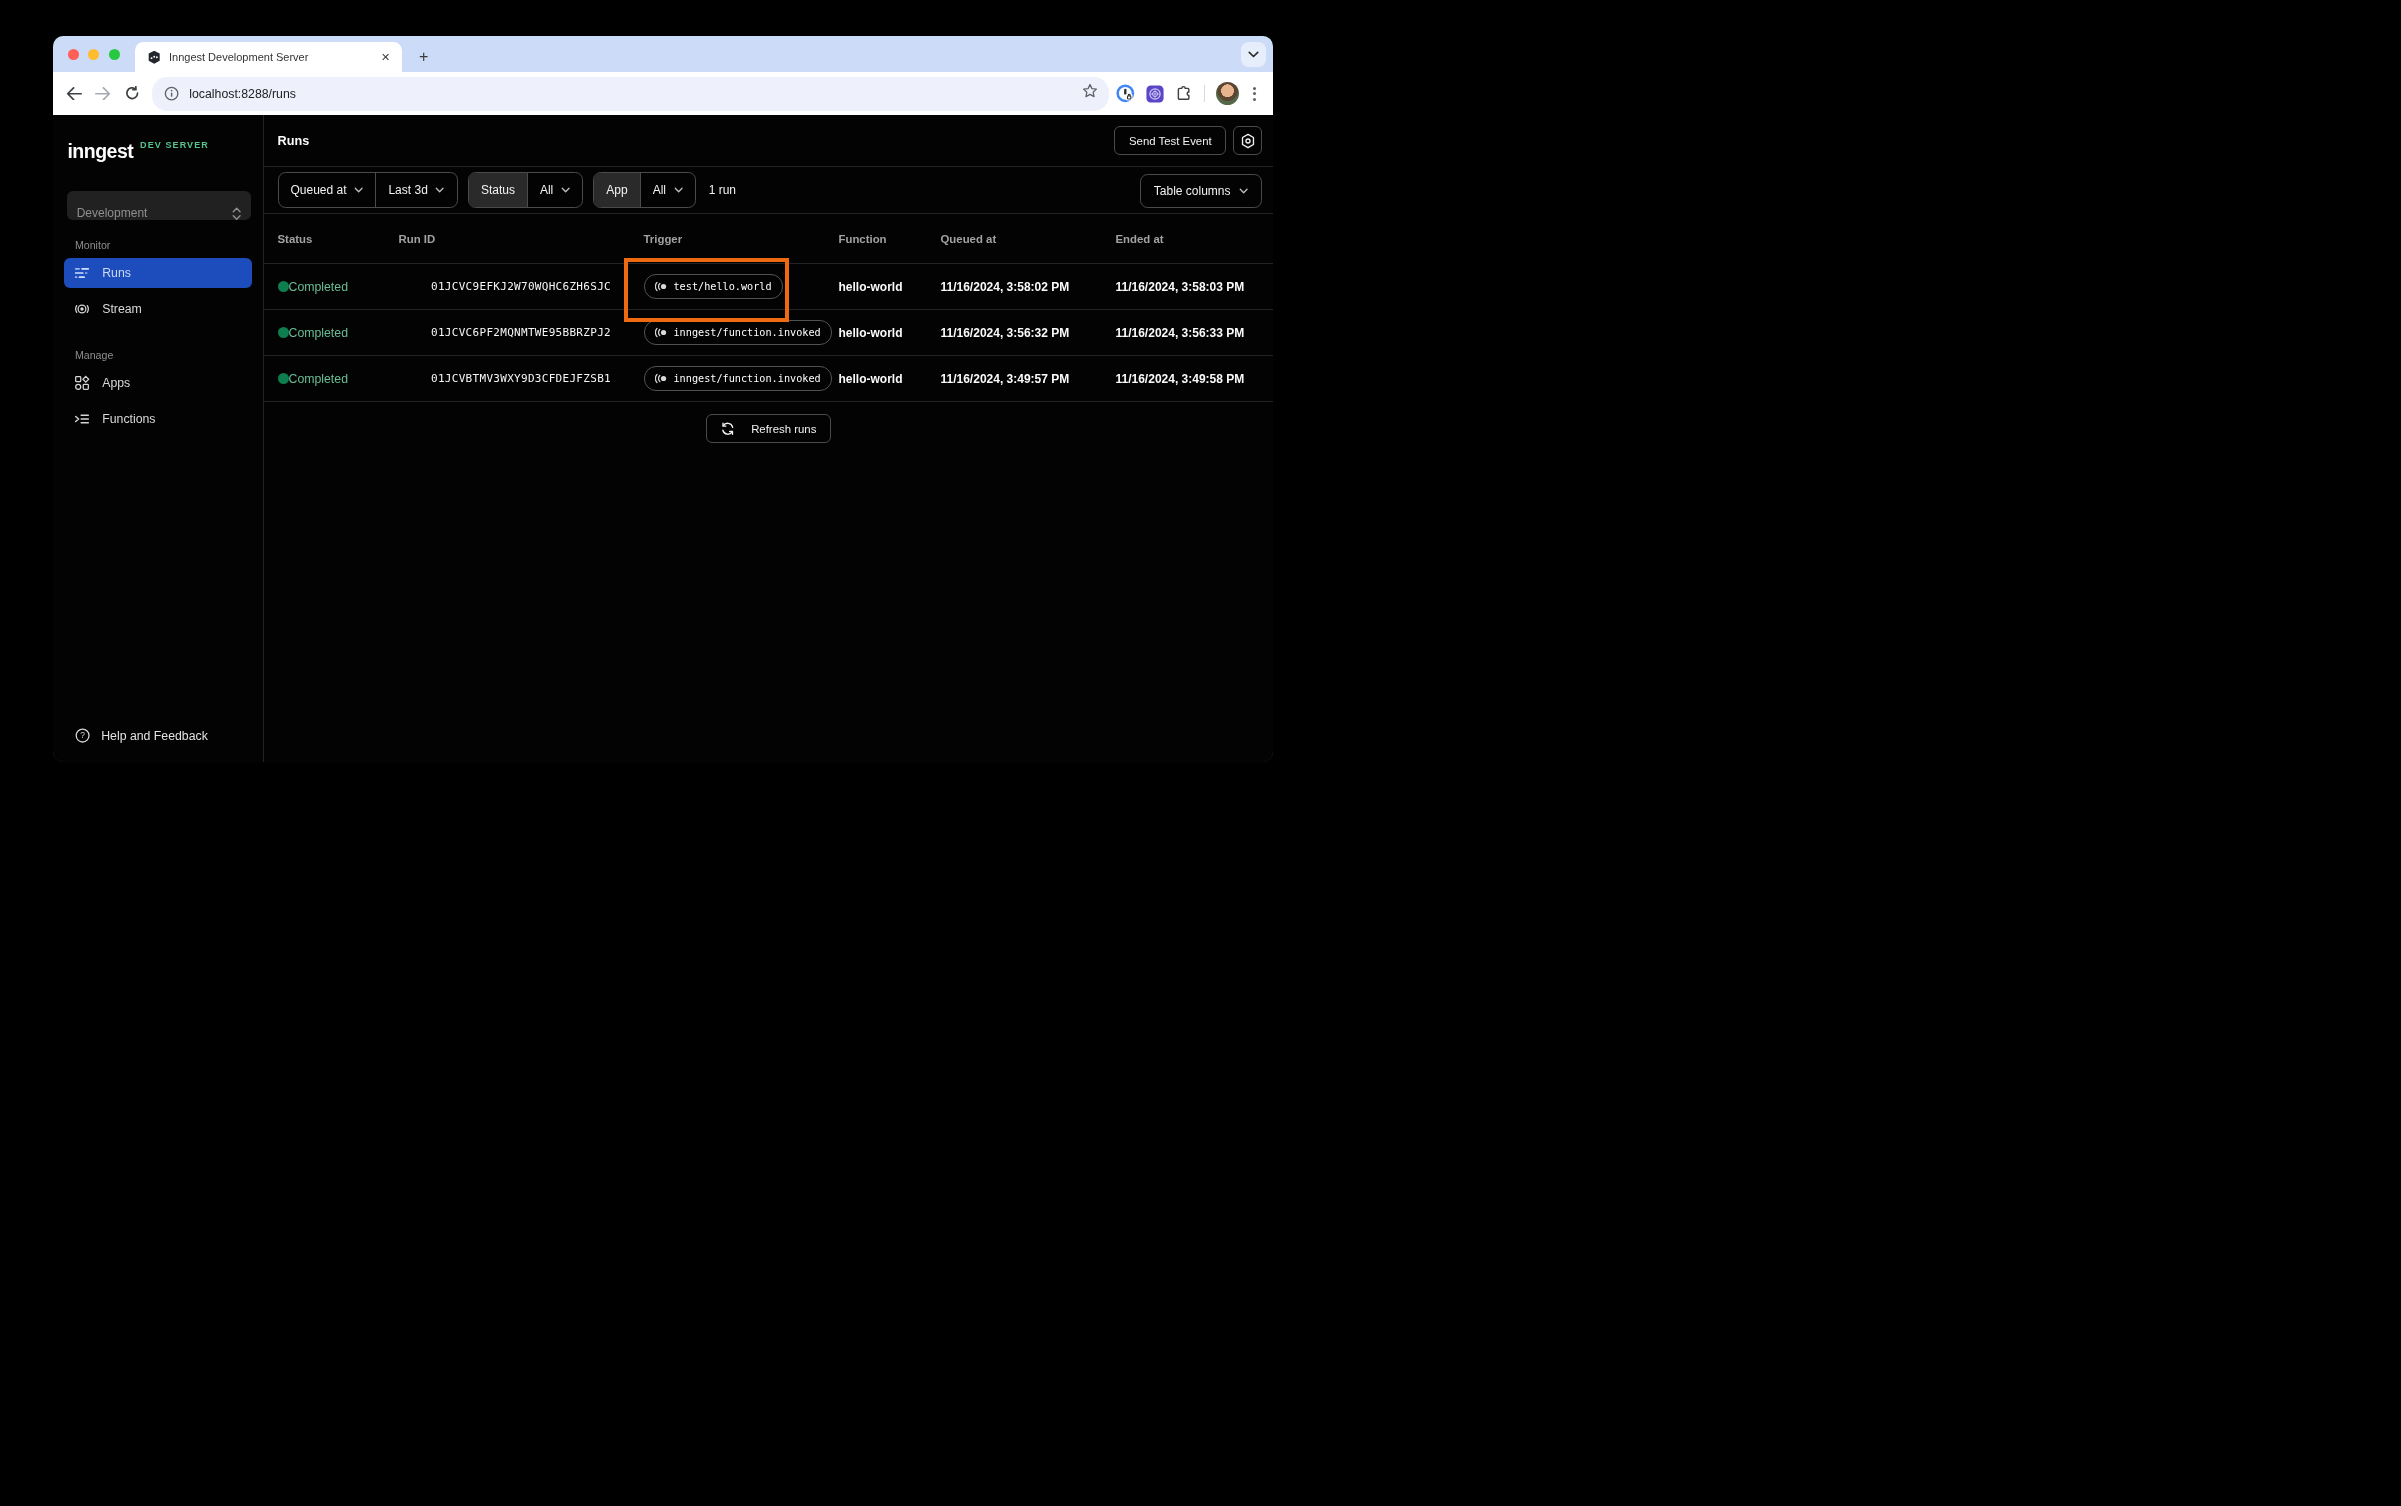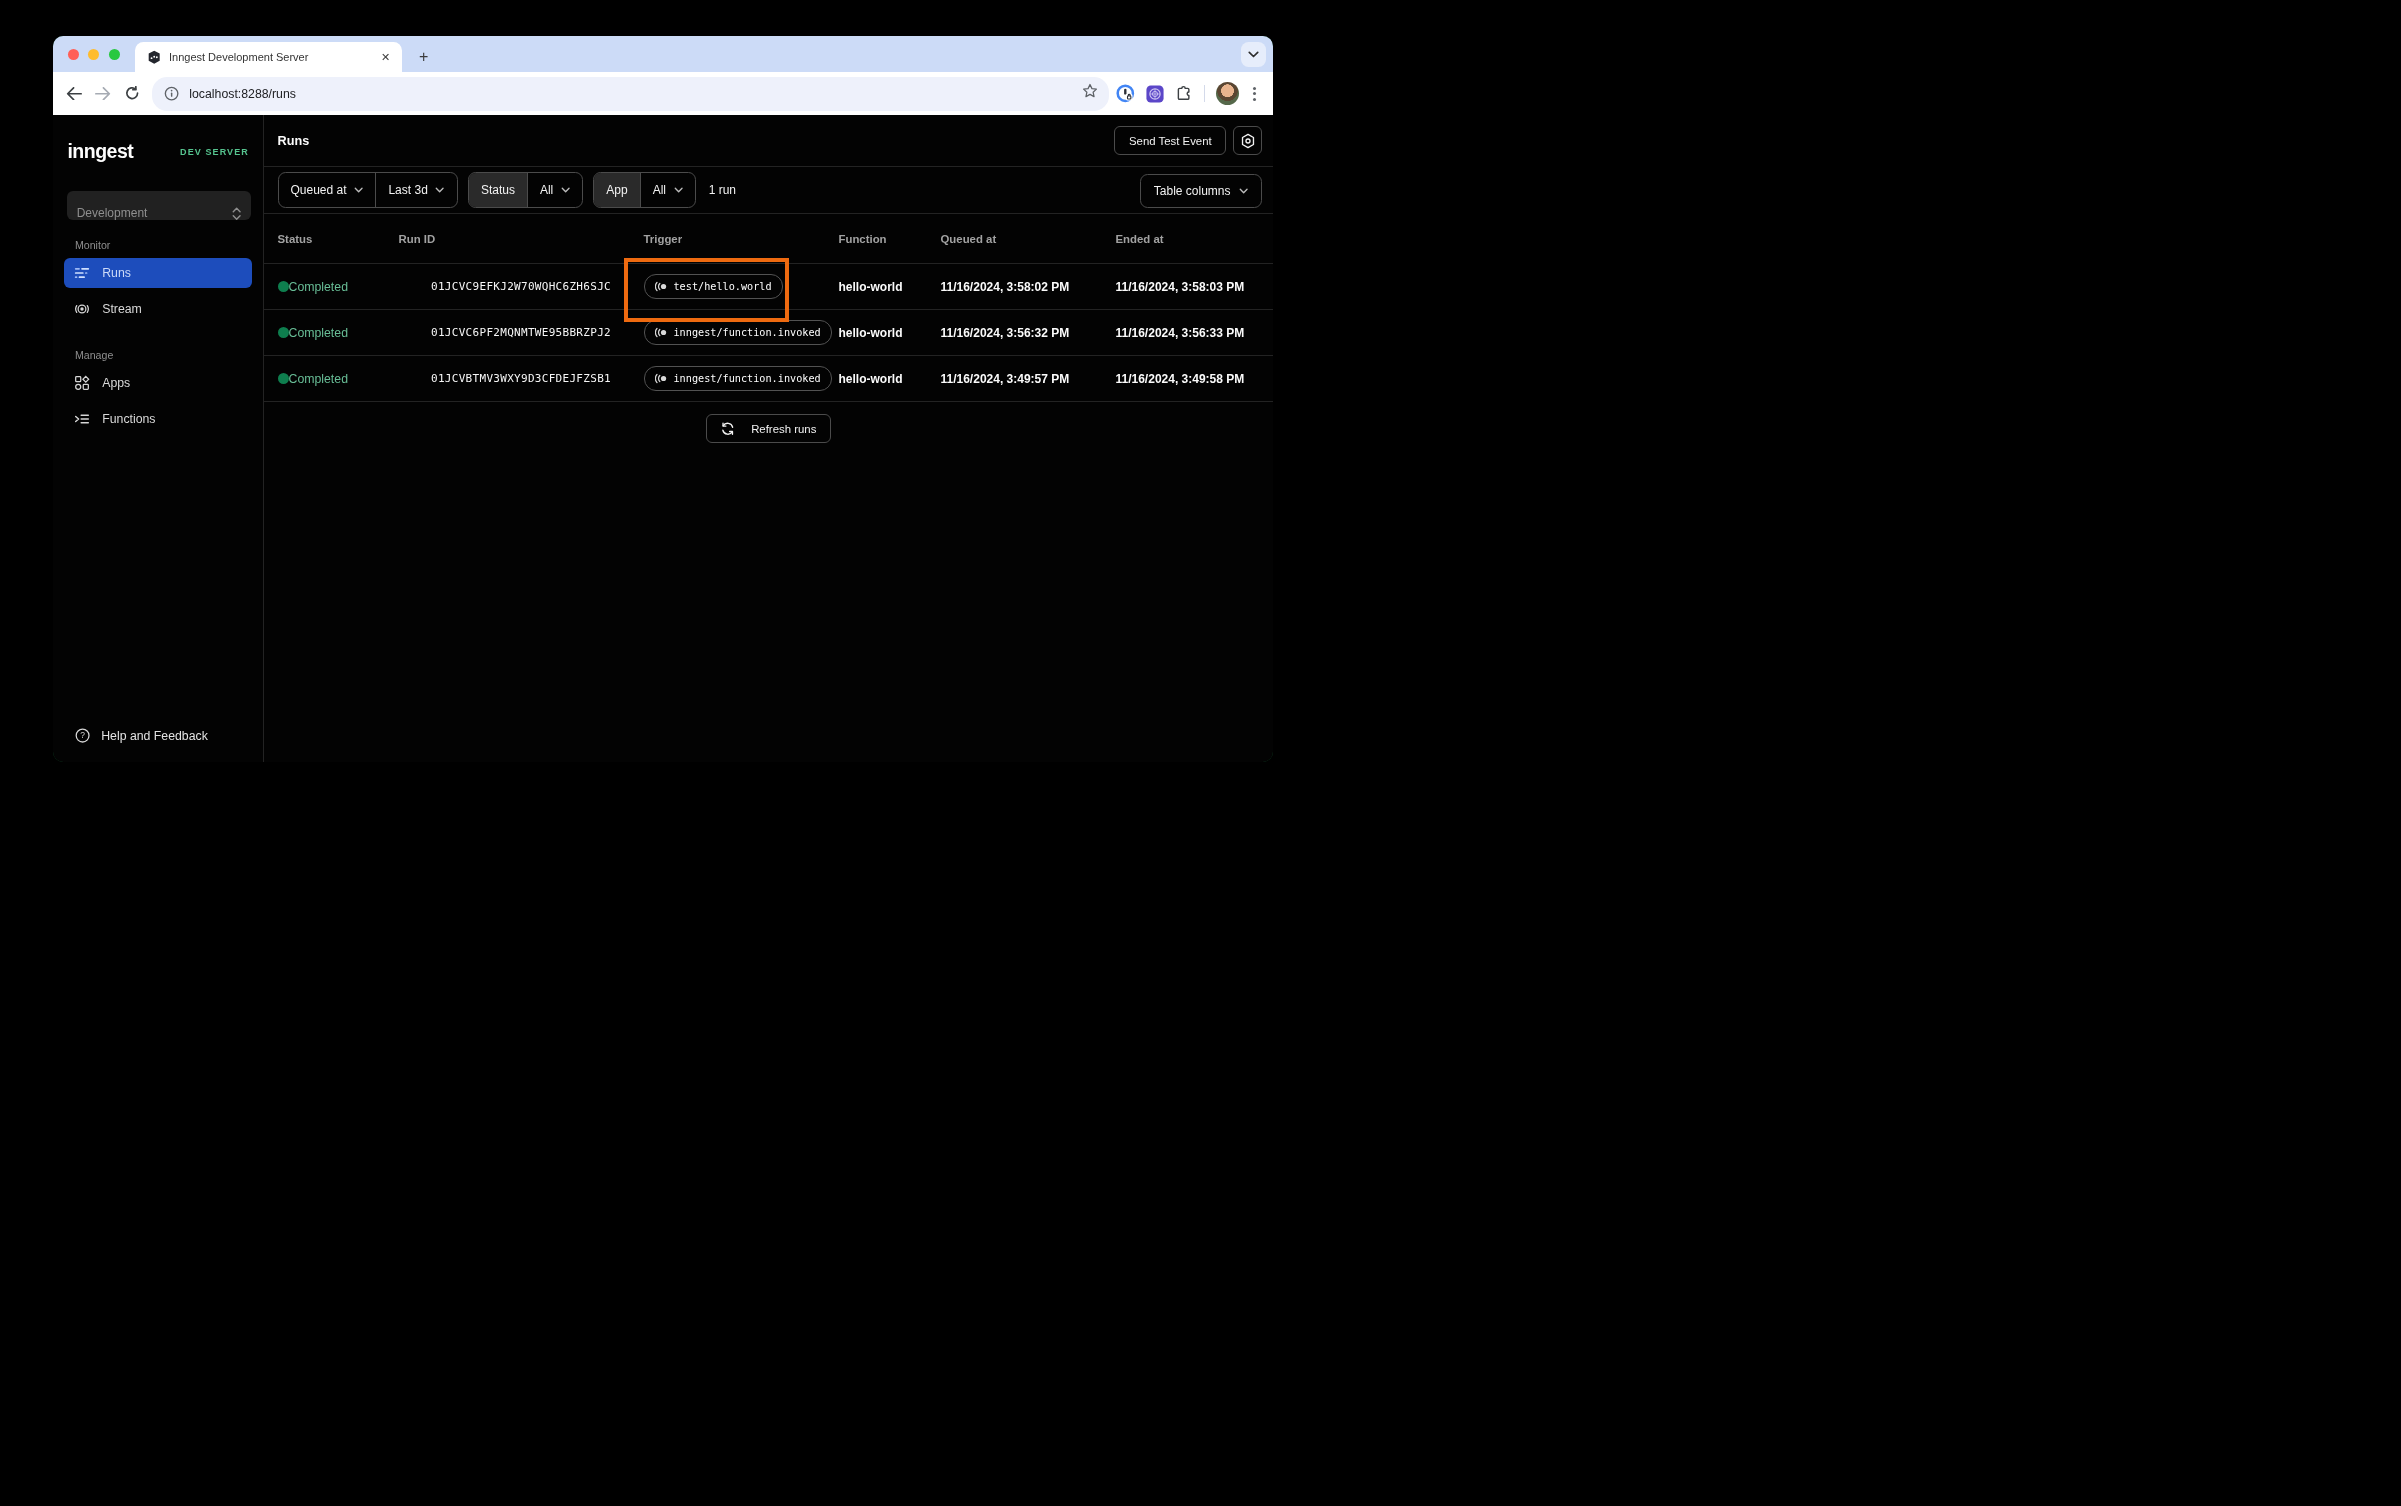--- a/index.html
+++ b/index.html
@@ -31,21 +31,21 @@
   .ext-icons{display:flex;align-items:center;gap:11px;margin-right:8.5px;}
   .vdiv{width:0.8px;height:17px;background:#d4daea;}
   .avatar{width:23px;height:23px;border-radius:50%;
        background:radial-gradient(circle at 50% 38%,#e8b48e 0 34%,#5a4632 36% 55%,#55684a 57% 100%);}
   .kebab{display:flex;flex-direction:column;gap:2.5px;padding:0 8.5px 0 3.4px;}
   .kebab i{width:3px;height:3px;border-radius:50%;background:#5f6368;display:block;}
 
   
   .app{flex:1;display:flex;min-height:0;background:#030303;color:#e8e8e8;}
   .sidebar{width:211px;flex:none;border-right:0.8px solid #232323;position:relative;box-sizing:border-box;}
-  .logo-row{display:flex;align-items:center;margin:25.4px 0 0 14.4px;gap:40px;}
+  .logo-row{display:flex;align-items:flex-start;margin:25.4px 0 0 14.4px;}
   .logo{font-size:19.5px;font-weight:800;letter-spacing:-0.5px;color:#fdfdfd;}
   .devserver{font-size:9px;font-weight:700;letter-spacing:1.1px;color:#56c48f;margin-left:6.8px;}
   .env-select{height:29px;margin:28px 12px 0 13.5px;background:#212121;border-radius:6px;
        display:flex;align-items:flex-end;justify-content:space-between;padding:0 10.2px;}
   .env-select span{font-size:12px;color:#8f8f8f;}
   .nav-label{font-size:10.6px;color:#8f8f8f;margin:18.6px 0 6.8px 22px;}
   .nav-item{height:30.5px;margin:1.7px 11px 5.1px;border-radius:6px;display:flex;align-items:center;
        gap:12px;padding-left:10.2px;font-size:12.3px;color:#d9d9d9;}
   .nav-item .ni{width:16px;height:16px;flex:none;display:flex;}
   .nav-item.active{background:#1d4dbc;color:#ccdaf8;}

